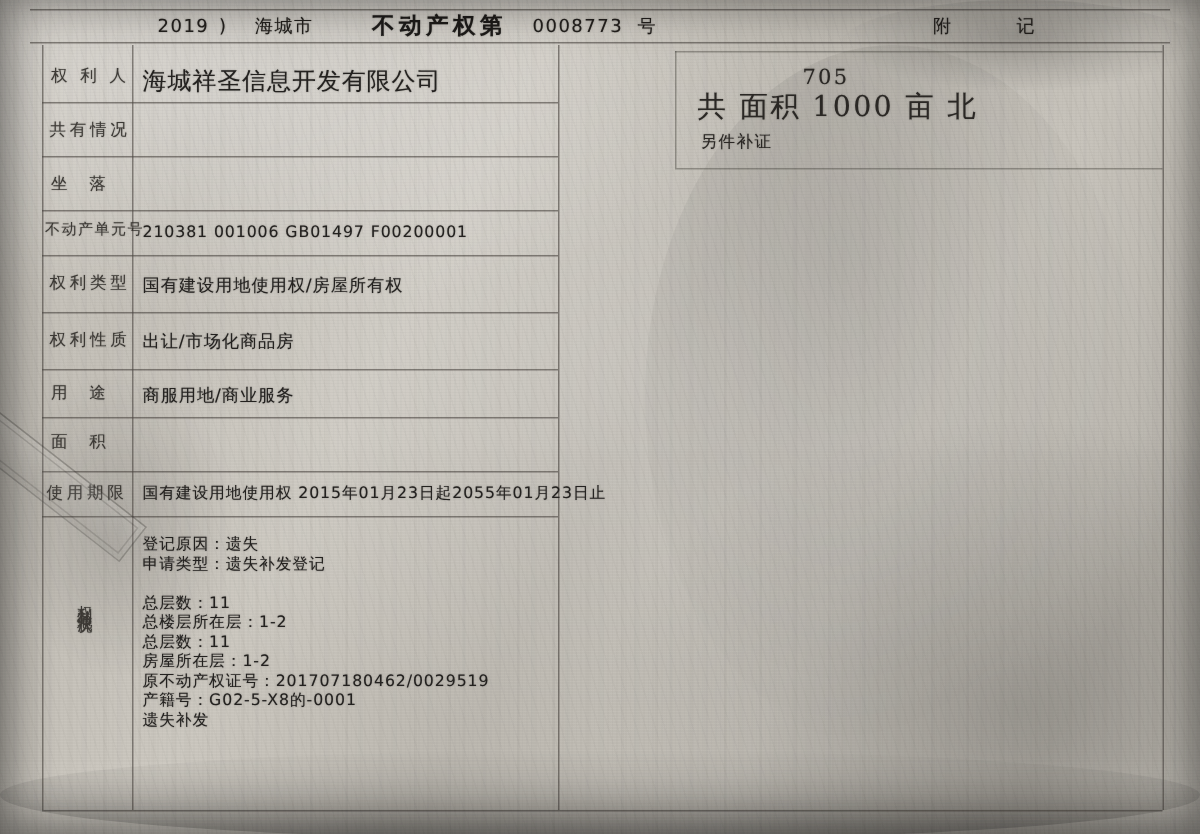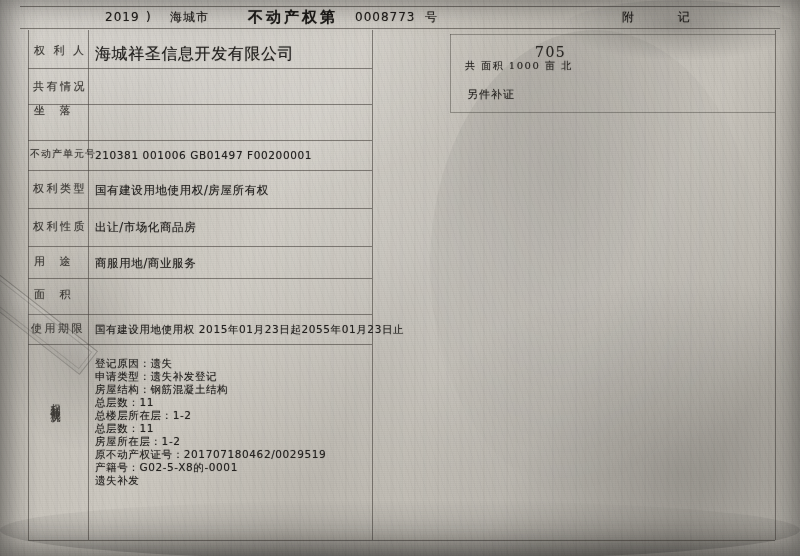--- a/index.html
+++ b/index.html
@@ -186,55 +186,54 @@
   <div class="rule h" style="left:28px; top:140px; width:344px;"></div>
   <div class="rule h" style="left:28px; top:170px; width:344px;"></div>
   <div class="rule h" style="left:28px; top:208px; width:344px;"></div>
   <div class="rule h" style="left:28px; top:246px; width:344px;"></div>
   <div class="rule h" style="left:28px; top:278px; width:344px;"></div>
   <div class="rule h" style="left:28px; top:314px; width:344px;"></div>
   <div class="rule h" style="left:28px; top:344px; width:344px;"></div>
 
   <div class="txt label" style="left:34px; top:44px;">权 利 人</div>
   <div class="txt label" style="left:33px; top:80px;">共有情况</div>
-  <div class="txt label" style="left:34px; top:104px;">坐  落</div>
+  <div class="txt label" style="left:34px; top:116px;">坐  落</div>
   <div class="txt label" style="left:30px; top:148px; font-size:10px; letter-spacing:1px;">不动产单元号</div>
   <div class="txt label" style="left:33px; top:182px;">权利类型</div>
   <div class="txt label" style="left:33px; top:220px;">权利性质</div>
   <div class="txt label" style="left:34px; top:255px;">用  途</div>
   <div class="txt label" style="left:34px; top:288px;">面  积</div>
   <div class="txt label" style="left:31px; top:322px;">使用期限</div>
 
   <div class="txt value" style="left:95px; top:44px; font-size:16px;">海城祥圣信息开发有限公司</div>
   <div class="txt value" style="left:95px; top:80px;"></div>
   <div class="txt value sm" style="left:95px; top:149px;">210381 001006 GB01497 F00200001</div>
   <div class="txt value" style="left:95px; top:183px;">国有建设用地使用权/房屋所有权</div>
   <div class="txt value" style="left:95px; top:220px;">出让/市场化商品房</div>
   <div class="txt value" style="left:95px; top:256px;">商服用地/商业服务</div>
   <div class="txt value sm" style="left:95px; top:323px;">国有建设用地使用权 2015年01月23日起2055年01月23日止</div>
 
   <div class="txt label vert" style="left:50px; top:395px; font-size:10px; letter-spacing:2px; line-height:1.1;">权利其他状况</div>
 
   <div class="txt value sm multiline" style="left:95px; top:355px;">登记原因：遗失</div>
   <div class="txt value sm multiline" style="left:95px; top:368px;">申请类型：遗失补发登记</div>
-  <div class="txt value sm multiline" style="left:95px; top:381px;">房屋结构：钢筋混凝土结构</div>
   <div class="txt value sm multiline" style="left:95px; top:394px;">总层数：11</div>
   <div class="txt value sm multiline" style="left:95px; top:407px;">总楼层所在层：1-2</div>
   <div class="txt value sm multiline" style="left:95px; top:420px;">总层数：11</div>
   <div class="txt value sm multiline" style="left:95px; top:433px;">房屋所在层：1-2</div>
   <div class="txt value sm multiline" style="left:95px; top:446px;">原不动产权证号：201707180462/0029519</div>
   <div class="txt value sm multiline" style="left:95px; top:459px;">产籍号：G02-5-X8的-0001</div>
   <div class="txt value sm multiline" style="left:95px; top:472px;">遗失补发</div>
 
   <div class="rule h thin" style="left:450px; top:34px; width:325px;"></div>
   <div class="rule v thin" style="left:450px; top:34px; height:78px;"></div>
   <div class="rule h thin" style="left:450px; top:112px; width:325px;"></div>
 
   <div class="txt handwrite" style="left:535px; top:44px; font-size:14px;">705</div>
-  <div class="txt handwrite" style="left:465px; top:60px; font-size:10px;">共 面积 1000 亩 北</div>
+  <div class="txt handwrite" style="left:465px; top:60px; font-size:19px;">共 面积 1000 亩 北</div>
   <div class="txt note-txt" style="left:467px; top:88px; font-size:11px;">另件补证</div>
 
   <div class="stamp-band">
     <div class="inner"></div>
   </div>
 
   <div class="vstreaks"></div>
   <div class="grain"></div>
   <div class="edge-shadow"></div>
 </div>

